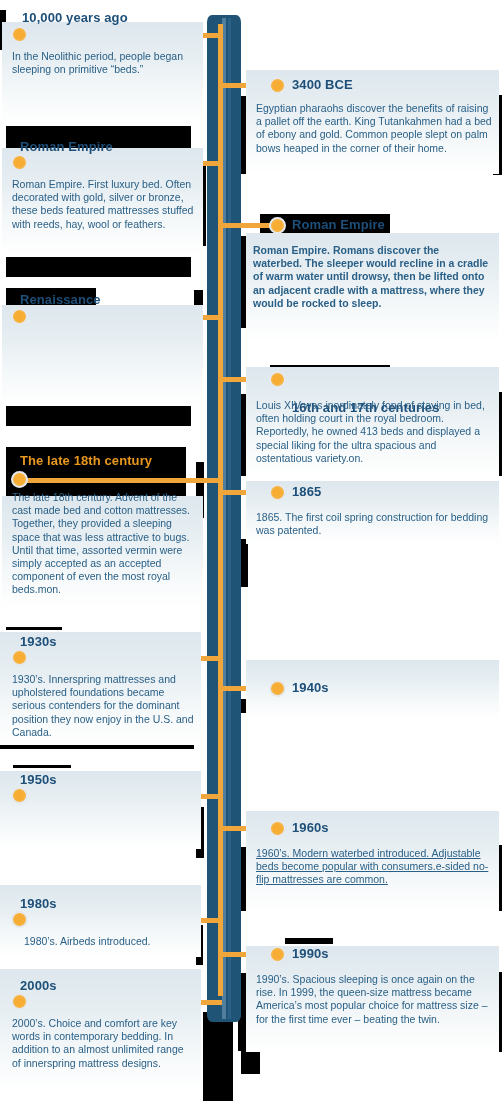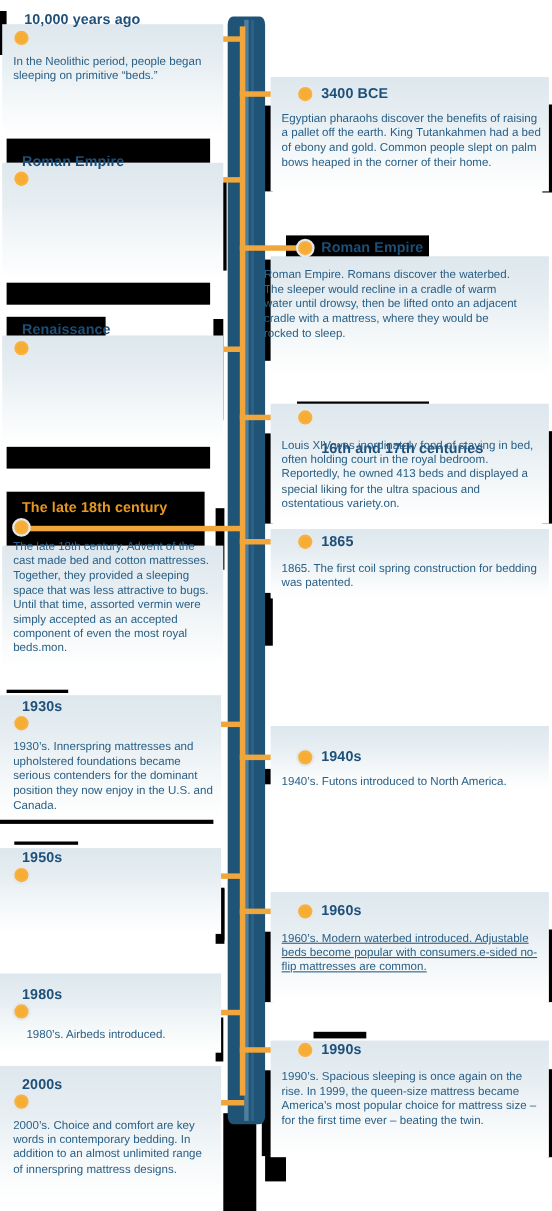--- a/index.html
+++ b/index.html
@@ -104,20 +104,21 @@
   <div class="conn" style="left:218px;top:952px;width:66px;"></div>
 
   <div class="card" style="left:2px;top:22px;width:201px;height:102px;"></div>
   <div class="title" style="left:22px;top:10px;">10,000 years ago</div>
   <div class="dot" style="left:11px;top:26px;"></div>
   <div class="card-body" style="left:12px;top:50px;width:182px;">In the Neolithic period, people began sleeping on primitive “beds.”</div>
 
   <div class="card" style="left:2px;top:148px;width:201px;height:107px;"></div>
   <div class="title" style="left:20px;top:139px;">Roman Empire</div>
   <div class="dot" style="left:11px;top:154px;"></div>
+  <div class="card-body" style="left:12px;top:178px;width:182px;">Roman Empire. First luxury bed. Often decorated with gold, silver or bronze, these beds featured mattresses stuffed with reeds, hay, wool or feathers.</div>
 
   <div class="card" style="left:2px;top:305px;width:201px;height:101px;"></div>
   <div class="title" style="left:20px;top:292px;">Renaissance</div>
   <div class="dot" style="left:11px;top:308px;"></div>
 
   <div class="card" style="left:2px;top:496px;width:201px;height:112px;"></div>
   <div class="title orange" style="left:20px;top:453px;">The late 18th century</div>
   <div class="dot" style="left:11px;top:471px;"></div>
   <div class="card-body" style="left:12px;top:491px;width:182px;">The late 18th century. Advent of the cast made bed and cotton mattresses. Together, they provided a sleeping space that was less attractive to bugs. Until that time, assorted vermin were simply accepted as an accepted component of even the most royal beds.mon.</div>
 
@@ -141,36 +142,35 @@
   <div class="card-body" style="left:12px;top:1017px;width:182px;">2000’s. Choice and comfort are key words in contemporary bedding. In addition to an almost unlimited range of innerspring mattress designs.</div>
 
   <div class="card" style="left:246px;top:70px;width:253px;height:104px;"></div>
   <div class="title" style="left:292px;top:77px;">3400 BCE</div>
   <div class="dot" style="left:269px;top:77px;"></div>
   <div class="card-body" style="left:256px;top:102px;width:238px;">Egyptian pharaohs discover the benefits of raising a pallet off the earth. King Tutankahmen had a bed of ebony and gold. Common people slept on palm bows heaped in the corner of their home.</div>
 
   <div class="card" style="left:246px;top:233px;width:253px;height:109px;"></div>
   <div class="title" style="left:292px;top:217px;">Roman Empire</div>
   <div class="dot" style="left:269px;top:217px;"></div>
-  <div class="card-body" style="left:240px;top:244px;width:238px;">Roman Empire. Romans discover the waterbed. The sleeper would recline in a cradle of warm water until drowsy, then be lifted onto an adjacent cradle with a mattress, where they would be rocked to sleep.</div>
+  <div class="card-body" style="left:253px;top:244px;width:238px;font-weight:bold;">Roman Empire. Romans discover the waterbed. The sleeper would recline in a cradle of warm water until drowsy, then be lifted onto an adjacent cradle with a mattress, where they would be rocked to sleep.</div>
 
   <div class="card" style="left:246px;top:367px;width:253px;height:109px;"></div>
   <div class="title" style="left:292px;top:371px;margin-top:29px;">16th and 17th centuries</div>
   <div class="dot" style="left:269px;top:371px;"></div>
   <div class="card-body" style="left:256px;top:399px;width:238px;">Louis XIV was inordinately fond of staying in bed, often holding court in the royal bedroom. Reportedly, he owned 413 beds and displayed a special liking for the ultra spacious and ostentatious variety.on.</div>
 
   <div class="card" style="left:246px;top:481px;width:253px;height:63px;"></div>
   <div class="title" style="left:292px;top:484px;">1865</div>
   <div class="dot" style="left:269px;top:484px;"></div>
   <div class="card-body" style="left:256px;top:511px;width:238px;">1865. The first coil spring construction for bedding was patented.</div>
 
   <div class="card" style="left:246px;top:660px;width:253px;height:58px;"></div>
   <div class="title" style="left:292px;top:680px;">1940s</div>
   <div class="dot" style="left:269px;top:680px;"></div>
-  <div class="card-body" style="left:256px;top:705px;width:238px;">1940’s. Futons introduced to North America.</div>
 
   <div class="card" style="left:246px;top:811px;width:253px;height:100px;"></div>
   <div class="title" style="left:292px;top:820px;">1960s</div>
   <div class="dot" style="left:269px;top:820px;"></div>
   <div class="card-body" style="left:256px;top:847px;width:238px;text-decoration:underline;">1960’s. Modern waterbed introduced. Adjustable beds become popular with consumers.e-sided no-flip mattresses are common.</div>
 
   <div class="card" style="left:246px;top:946px;width:253px;height:106px;"></div>
   <div class="title" style="left:292px;top:946px;">1990s</div>
   <div class="dot" style="left:269px;top:946px;"></div>
   <div class="card-body" style="left:256px;top:973px;width:238px;">1990’s. Spacious sleeping is once again on the rise. In 1999, the queen-size mattress became America’s most popular choice for mattress size – for the first time ever – beating the twin.</div>

